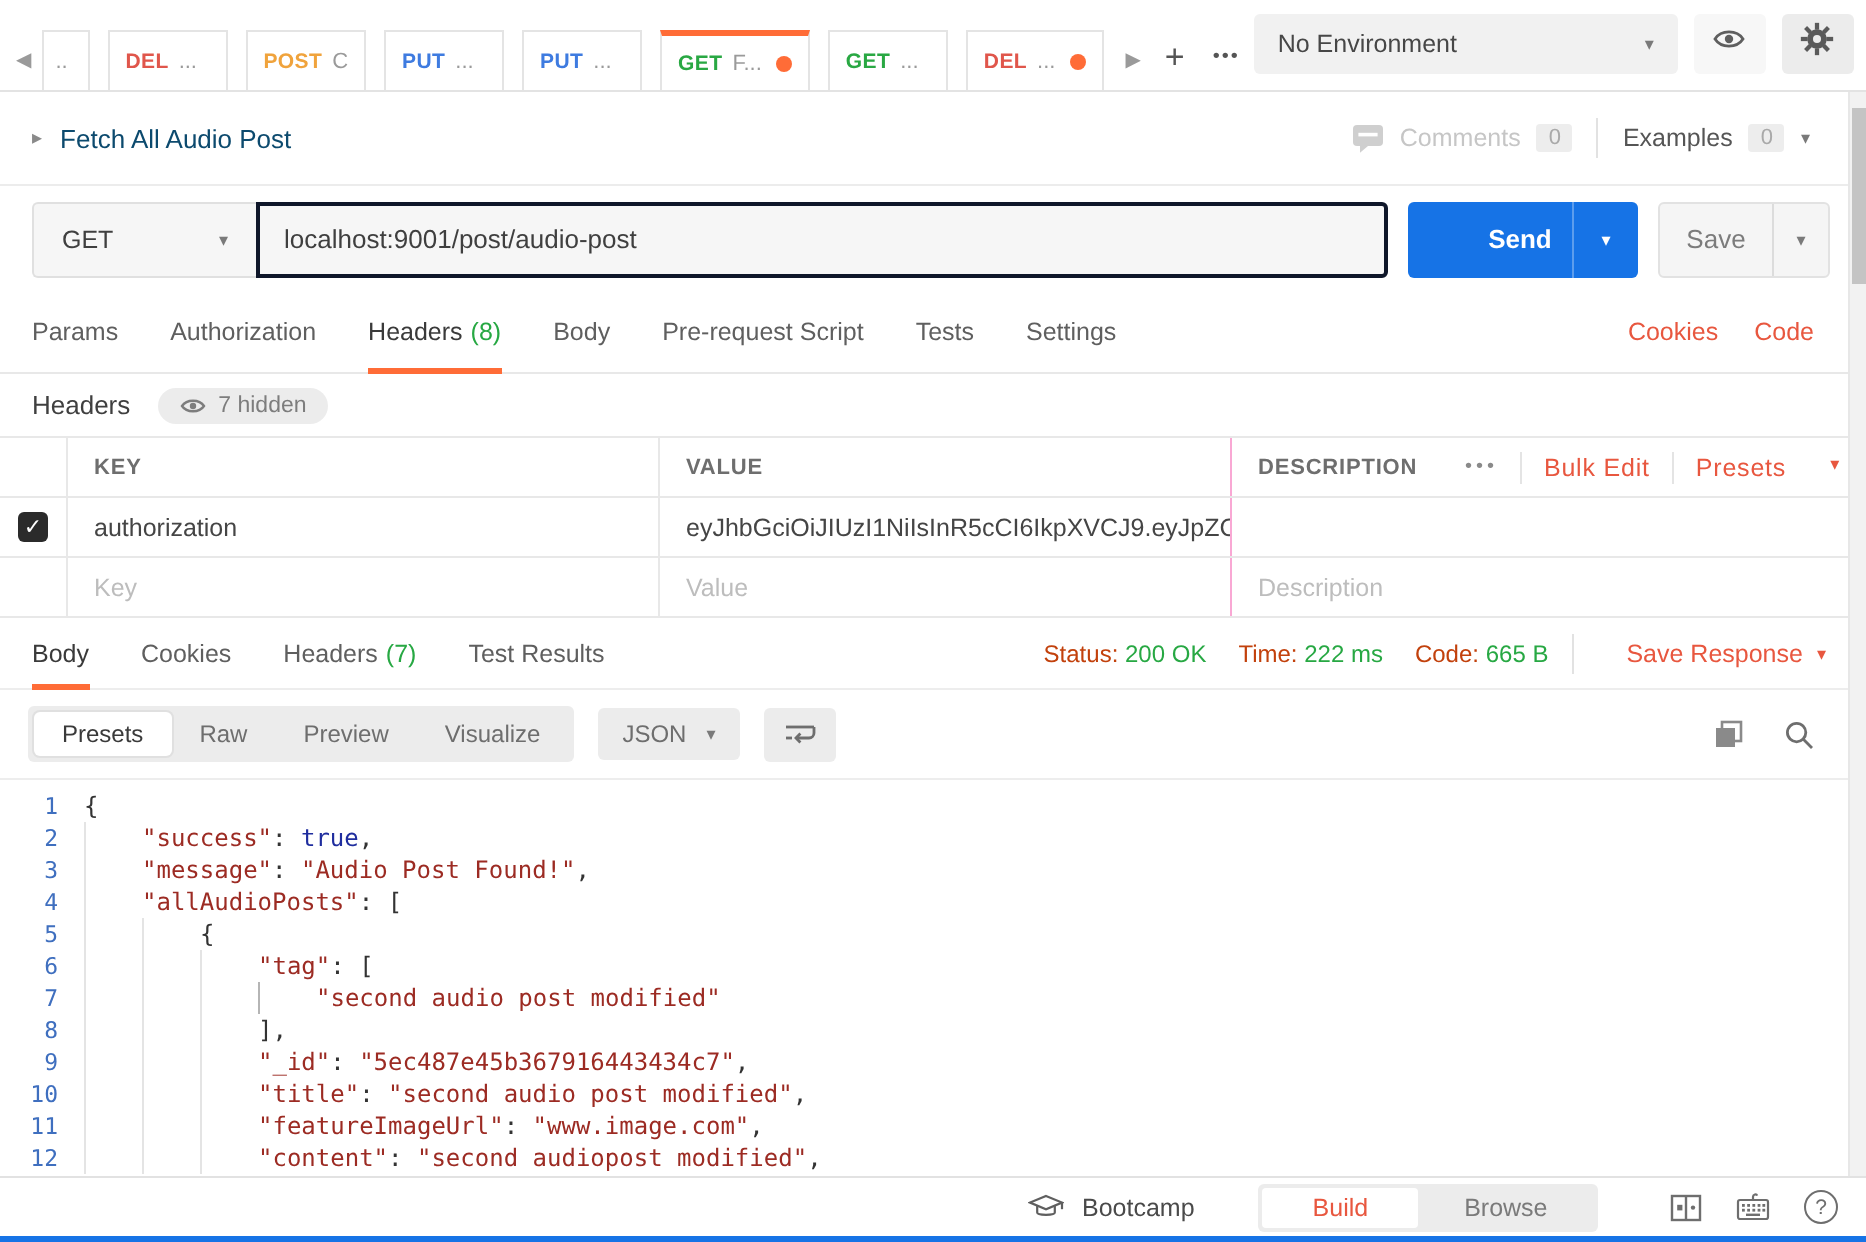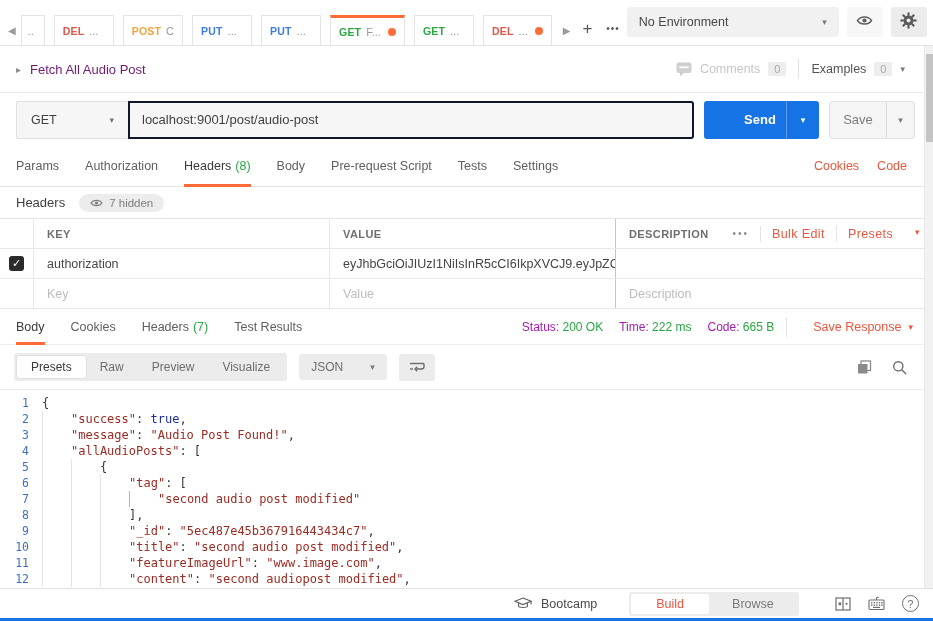--- a/index.html
+++ b/index.html
@@ -23,21 +23,21 @@
   .env-group { margin-left:auto; display:flex; align-items:center; margin-bottom:8px; margin-right:6px; }
   .env-select { width:212px; height:30px; background:#f1f1f1; border-radius:3px; display:flex; align-items:center; padding:0 12px; font-size:12.5px; color:#474747; cursor:pointer; }
   .env-select .caret { margin-left:auto; }
   .caret { color:#7a7a7a; font-size:9px; }
   .icon-btn { width:36px; height:30px; border-radius:3px; display:flex; align-items:center; justify-content:center; margin-left:8px; cursor:pointer; background:#f7f7f7; }
   .icon-btn.gearbox { background:#ececec; }
 
   
   .title-row { height:47px; border-bottom:1px solid #ececec; display:flex; align-items:center; padding:0 16px; }
   .disclosure { color:#8a8a8a; font-size:10px; margin-right:9px; cursor:pointer; }
-  .req-name { font-size:13px; color:#701a75; }
+  .req-name { font-size:13px; color:#0c4a6e; }
   .title-right { margin-left:auto; display:flex; align-items:center; margin-right:12px; }
   .muted-label { color:#c6c6c6; font-size:12.5px; margin:0 8px 0 8px; }
   .badge { background:#ededed; color:#a9a9a9; font-size:11px; padding:1px 6px; border-radius:2px; }
   .vdiv { width:1px; height:20px; background:#e2e2e2; margin:0 12px; }
   .examples-group { display:flex; align-items:center; cursor:pointer; }
   .examples-label { color:#555; font-size:12.5px; margin-right:8px; }
   .examples-group .caret { margin-left:8px; }
 
   
   .url-row { height:53px; display:flex; align-items:center; padding:0 16px; }
@@ -82,31 +82,31 @@
   .tdiv { width:1px; height:16px; background:#e4e4e4; }
   .presets { display:flex; align-items:flex-start; gap:22px; cursor:pointer; }
   .presets .caret { color:var(--link,#e8573f); }
   .checkbox { width:15px; height:15px; background:#2b2b2b; border-radius:3px; color:#fff; font-size:11px; display:flex; align-items:center; justify-content:center; cursor:pointer; }
   .placeholder { color:#bdbdbd; }
 
   
   .resp-bar { height:36px; display:flex; align-items:stretch; padding:0 16px; border-bottom:1px solid #ededed; }
   .resp-right { margin-left:auto; display:flex; align-items:center; padding-right:4px; }
   .meta { font-size:12px; margin-left:16px; white-space:nowrap; }
-  .meta .lbl { color:#a21caf; }
+  .meta .lbl { color:#c2410c; }
   .meta .val { color:var(--green,#27a843); }
   .save-response { display:flex; align-items:center; gap:7px; margin-left:14px; cursor:pointer; }
   .save-response .caret { color:var(--link,#e8573f); }
 
   
   .view-bar { height:45px; display:flex; align-items:center; padding:0 14px; border-bottom:1px solid #ededed; }
   .seg { display:flex; background:#ececec; border-radius:3px; padding:3px; }
   .seg-item { padding:4px 14px; font-size:12px; color:#6e6e6e; border-radius:3px; cursor:pointer; }
   .seg-item.active { background:#fff; color:#3a3a3a; box-shadow:0 0 0 1px #e0e0e0; }
-  .fmt-select { margin-left:12px; background:#ececec; border-radius:3px; display:flex; align-items:center; gap:27px; padding:6px 12px; font-size:12px; color:#6e6e6e; cursor:pointer; }
+  .fmt-select { margin-left:12px; background:#ececec; border-radius:3px; display:flex; align-items:center; gap:10px; padding:6px 12px; font-size:12px; color:#6e6e6e; cursor:pointer; }
   .wrap-btn { margin-left:12px; background:#ececec; border-radius:3px; width:36px; height:27px; display:flex; align-items:center; justify-content:center; cursor:pointer; }
   .view-right { margin-left:auto; display:flex; gap:20px; align-items:center; padding-right:12px; }
   .view-right > span { cursor:pointer; display:flex; }
 
   
   .code { position:relative; height:198px; font-family:"DejaVu Sans Mono","Liberation Mono",monospace; font-size:12px; padding-top:5px; overflow:hidden; background:#fff; }
   .cline { display:flex; height:16px; line-height:16px; }
   .lnum { width:42px; text-align:right; padding-right:13px; color:#3f6fbf; flex:none; font-size:11.5px; }
   .lcontent { white-space:pre; display:flex; }
   .guide { width:29px; flex:none; border-left:1px solid #e4e4e4; height:16px; }

